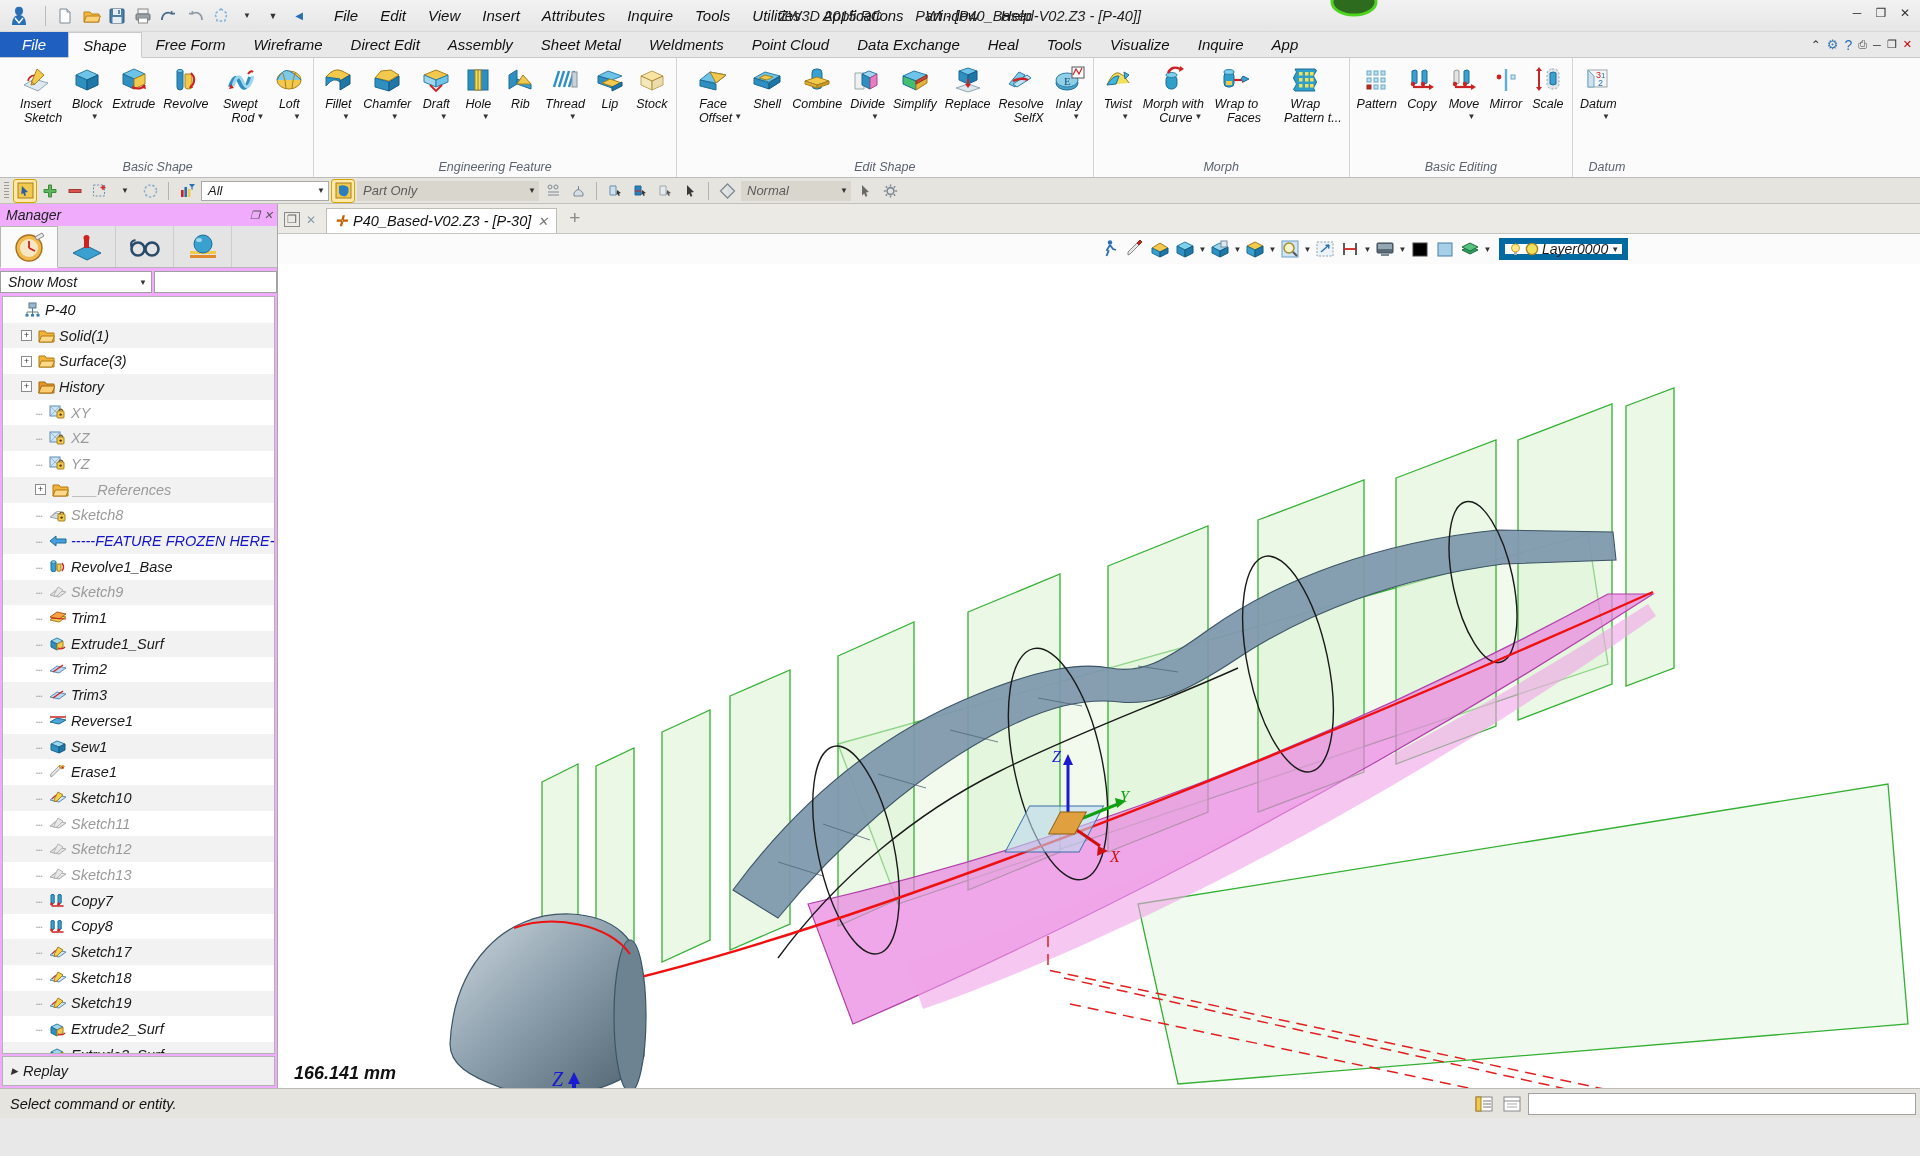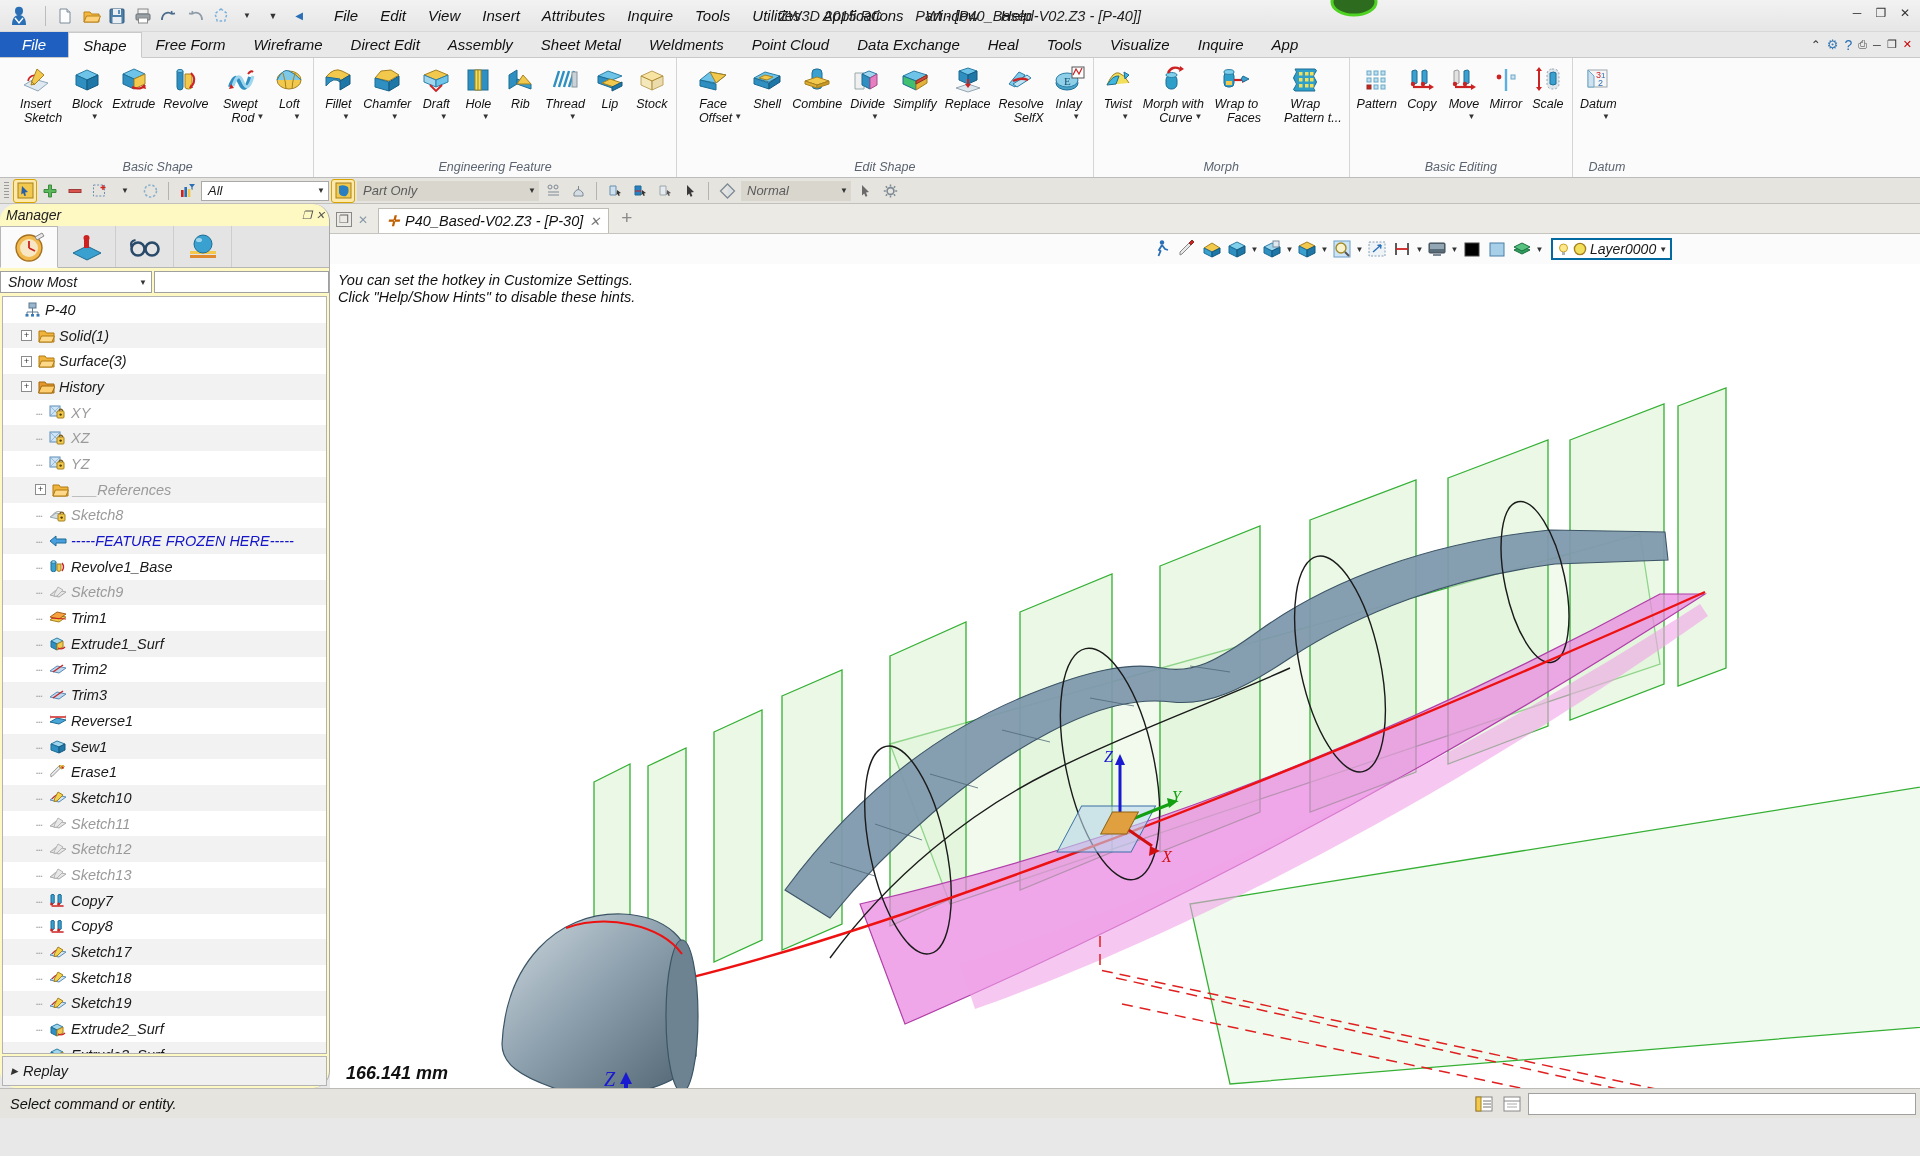--- a/index.html
+++ b/index.html
@@ -142,24 +142,23 @@
     padding: 0 3px 0 6px; font-style: italic; font-size: 13px;
   }
   .tb-combo.flat { background: #d9d6ce; border: none; }
   .tb-combo .arw { font-size: 8px; color: #333; }
 
   
   .main { display: flex; height: 884px; }
 
   
   .manager {
-    width: 330px; background: #fef9c3;
+    width: 278px; background: #f0abfc;
     display: flex; flex-direction: column;
     border-right: 1px solid #a9a9a9;
-    border-radius: 17px;
   }
   .mgr-head {
     height: 22px; display: flex; align-items: center;
     justify-content: space-between; padding: 0 4px 0 6px;
     font-style: italic; font-size: 14px; color: #222;
   }
   .mgr-head-btns { display: flex; gap: 4px; }
   .mgr-head-btns span { font-size: 11px; color: #555; }
   .mgr-tabs {
     height: 42px; display: flex; align-items: stretch;
@@ -228,21 +227,21 @@
   .doc-tab .x { color: #777; font-size: 13px; }
   .newtab { padding: 0 10px 4px; color: #8a8a8a; font-size: 19px; }
   .vp-toolbar {
     height: 30px; display: flex; align-items: center; gap: 1px;
     padding-left: 820px; background: #fbfbfb;
   }
   .vbtn { width: 24px; height: 24px; display: flex; align-items: center; justify-content: center; border-radius: 2px; }
   .varw { font-size: 8px; color: #333; width: 9px; text-align: center; }
   .layer-combo {
     height: 22px; min-width: 118px; margin-left: 6px;
-    background: #fff; border: 2px solid #0369a1;
+    background: #fff; border: 6px solid #0369a1;
     display: flex; align-items: center; gap: 3px; padding: 0 3px 0 4px;
     font-style: italic; font-size: 14px;
   }
   .canvas {
     flex: 1; position: relative; background: #fff; overflow: hidden;
   }
   .hint {
     position: absolute; left: 8px; top: 8px;
     font-style: italic; font-size: 14.5px; color: #111; line-height: 17px;
   }
@@ -1523,24 +1522,20 @@
           </svg>
         <svg width="14" height="14" viewBox="0 0 14 14">
             <circle cx="7" cy="7" r="5.6" fill="#f2e05c" stroke="#a5801f" stroke-width="1.4"></circle>
           </svg>
         <span>Layer0000</span>
         <span style="margin-left:auto;font-size:8px;color:#333">▼</span>
       </div>
     </div>
 
     <div class="canvas">
-      <div class="hint">
-        <div>You can set the hotkey in Customize Settings.</div>
-        <div>Click "Help/Show Hints" to disable these hints.</div>
-      </div>
 
       <svg width="1642" height="826" viewBox="0 0 1642 826" style="position:absolute;left:0;top:0">
 
         <g stroke="#35b035" fill="#d9f2cf" fill-opacity="0.55" stroke-width="1.3">
 
           <path d="M560 480 L1310 270 L1330 400 L620 640 Z" fill="#dff4d6" fill-opacity="0.45"></path>
 
           <path d="M264 518 L300 500 L300 700 L264 718 Z"></path>
           <path d="M318 502 L356 484 L356 690 L318 708 Z"></path>
           <path d="M384 468 L432 446 L432 676 L384 698 Z"></path>

